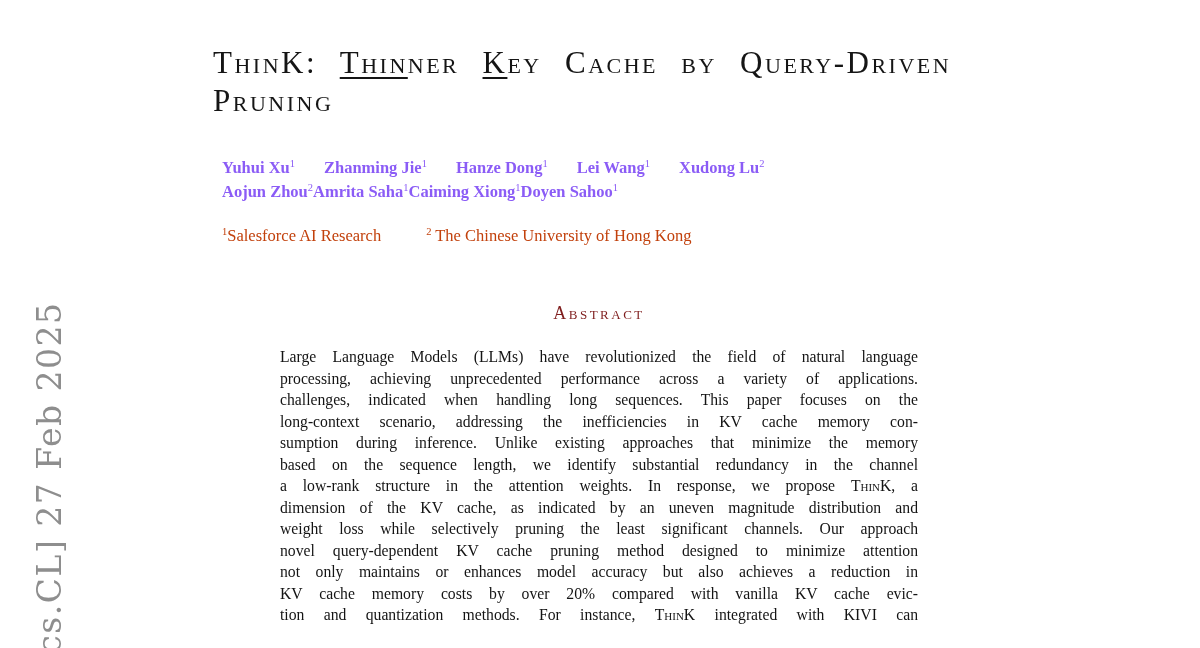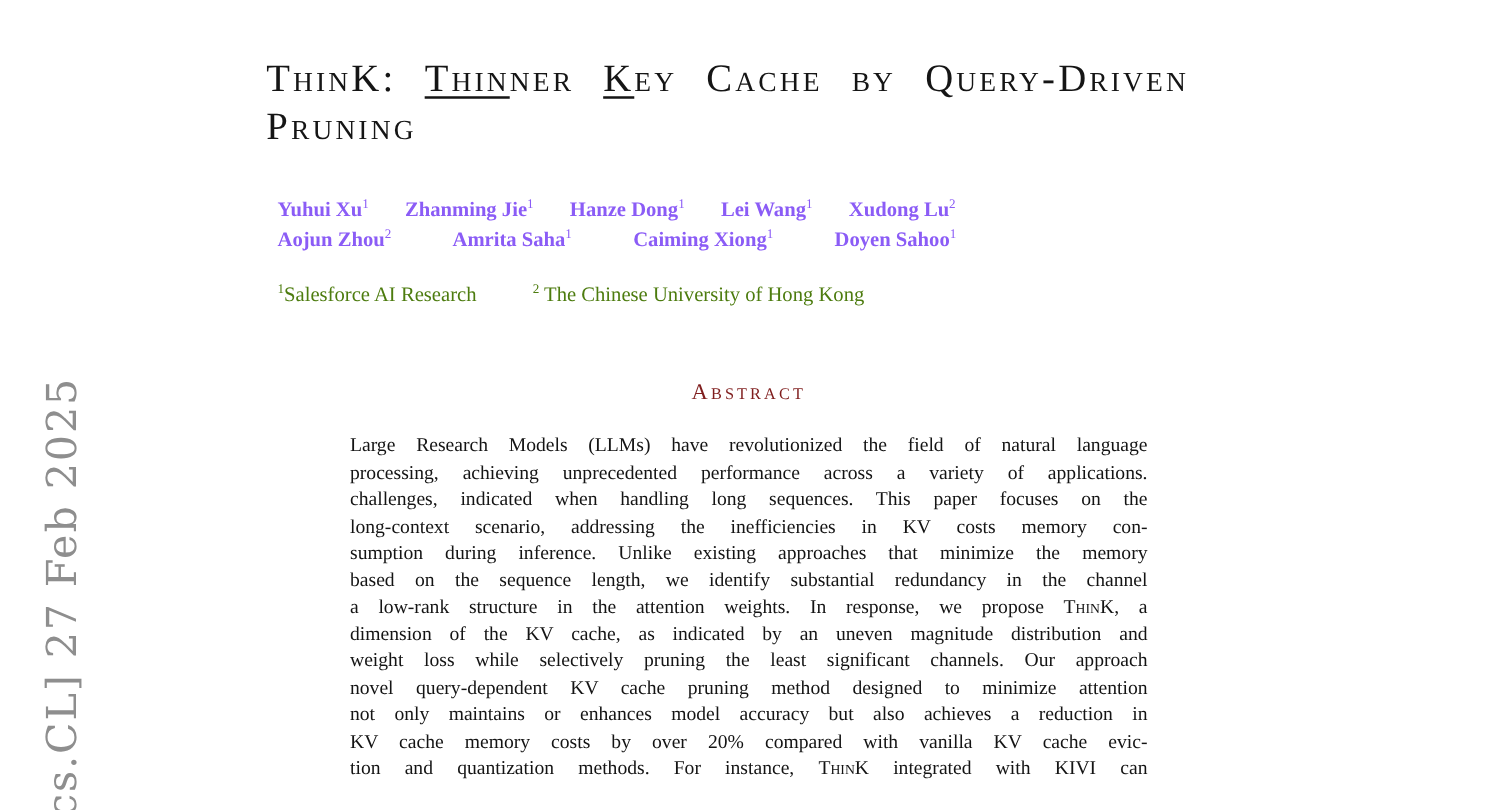--- a/index.html
+++ b/index.html
@@ -45,35 +45,35 @@
 
   .authors {
     position: absolute;
     left: 222px; top: 158px;
     font-size: 16.5px;
     font-weight: bold;
     color: #8b5cf6;
   }
   .author-row { display: flex; align-items: baseline; }
   .author-row.row-0 { gap: 29px; margin-bottom: 4px; }
-  .author-row.row-1 { gap: 49px; }
+  .author-row.row-1 { }
   .authors sup, .affils sup {
     font-weight: normal;
     font-size: 10.5px;
     vertical-align: super;
     line-height: 0;
   }
 
   .affils {
     position: absolute;
     left: 222px; top: 226px;
     font-size: 16.5px;
     display: flex;
     gap: 45px;
-    color: #4d7c0f;
+    color: #c2410c;
     white-space: pre;
   }
 
   .abstract-col { position: absolute; left: 280px; top: 303px; width: 638px; }
   .abs-heading {
     text-align: center;
     font-variant: small-caps;
     font-size: 18px;
     letter-spacing: 2.5px;
     margin: 0 0 22px 0;
@@ -113,24 +113,24 @@
         <span>Caiming Xiong<sup>1</sup></span>
         <span>Doyen Sahoo<sup>1</sup></span>
       </div>
     </div>
 
   <div class="affils" id="affils"><span><sup>1</sup>Salesforce AI Research</span><span><sup>2</sup> The Chinese University of Hong Kong</span></div>
 
   <div class="abstract-col">
     <div class="abs-heading">Abstract</div>
     <div class="abs-body" id="abs-body">
-        <div class="abs-line">Large Research Models (LLMs) have revolutionized the field of natural language</div>
+        <div class="abs-line">Large Language Models (LLMs) have revolutionized the field of natural language</div>
         <div class="abs-line">processing, achieving unprecedented performance across a variety of applications.</div>
         <div class="abs-line">challenges, indicated when handling long sequences. This paper focuses on the</div>
-        <div class="abs-line">long-context scenario, addressing the inefficiencies in KV costs memory con-</div>
+        <div class="abs-line">long-context scenario, addressing the inefficiencies in KV cache memory con-</div>
         <div class="abs-line">sumption during inference. Unlike existing approaches that minimize the memory</div>
         <div class="abs-line">based on the sequence length, we identify substantial redundancy in the channel</div>
         <div class="abs-line">a low-rank structure in the attention weights. In response, we propose <span class="sc">ThinK</span>, a</div>
         <div class="abs-line">dimension of the KV cache, as indicated by an uneven magnitude distribution and</div>
         <div class="abs-line">weight loss while selectively pruning the least significant channels. Our approach</div>
         <div class="abs-line">novel query-dependent KV cache pruning method designed to minimize attention</div>
         <div class="abs-line">not only maintains or enhances model accuracy but also achieves a reduction in</div>
         <div class="abs-line">KV cache memory costs by over 20% compared with vanilla KV cache evic-</div>
         <div class="abs-line">tion and quantization methods. For instance, <span class="sc">ThinK</span> integrated with KIVI can</div>
       </div>

